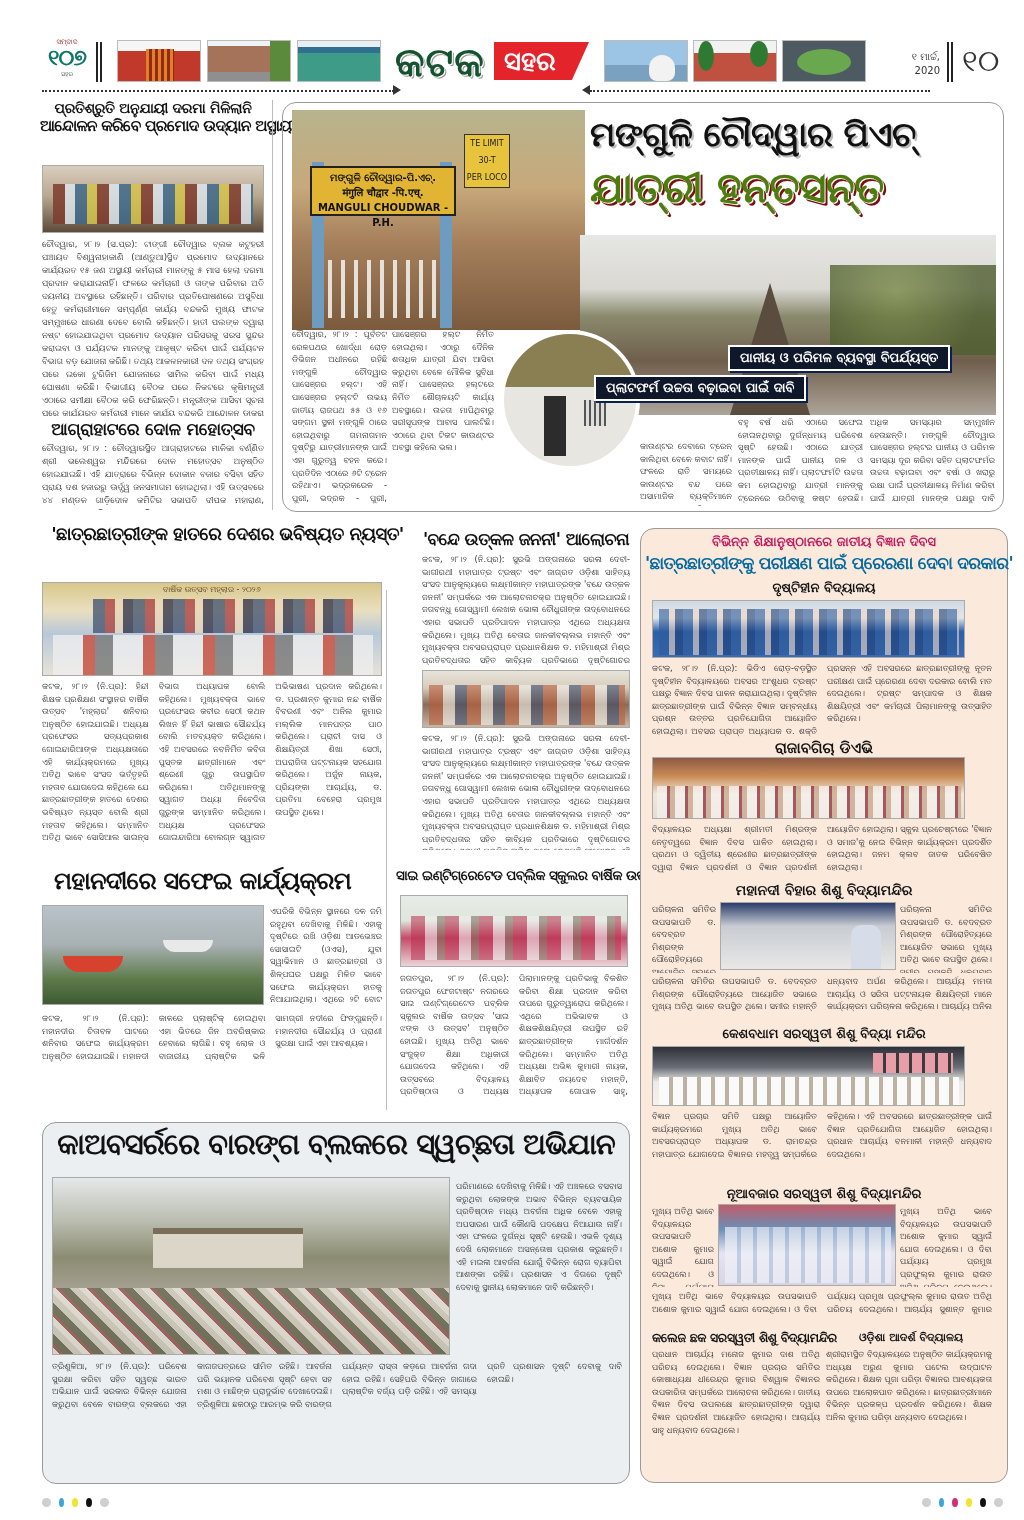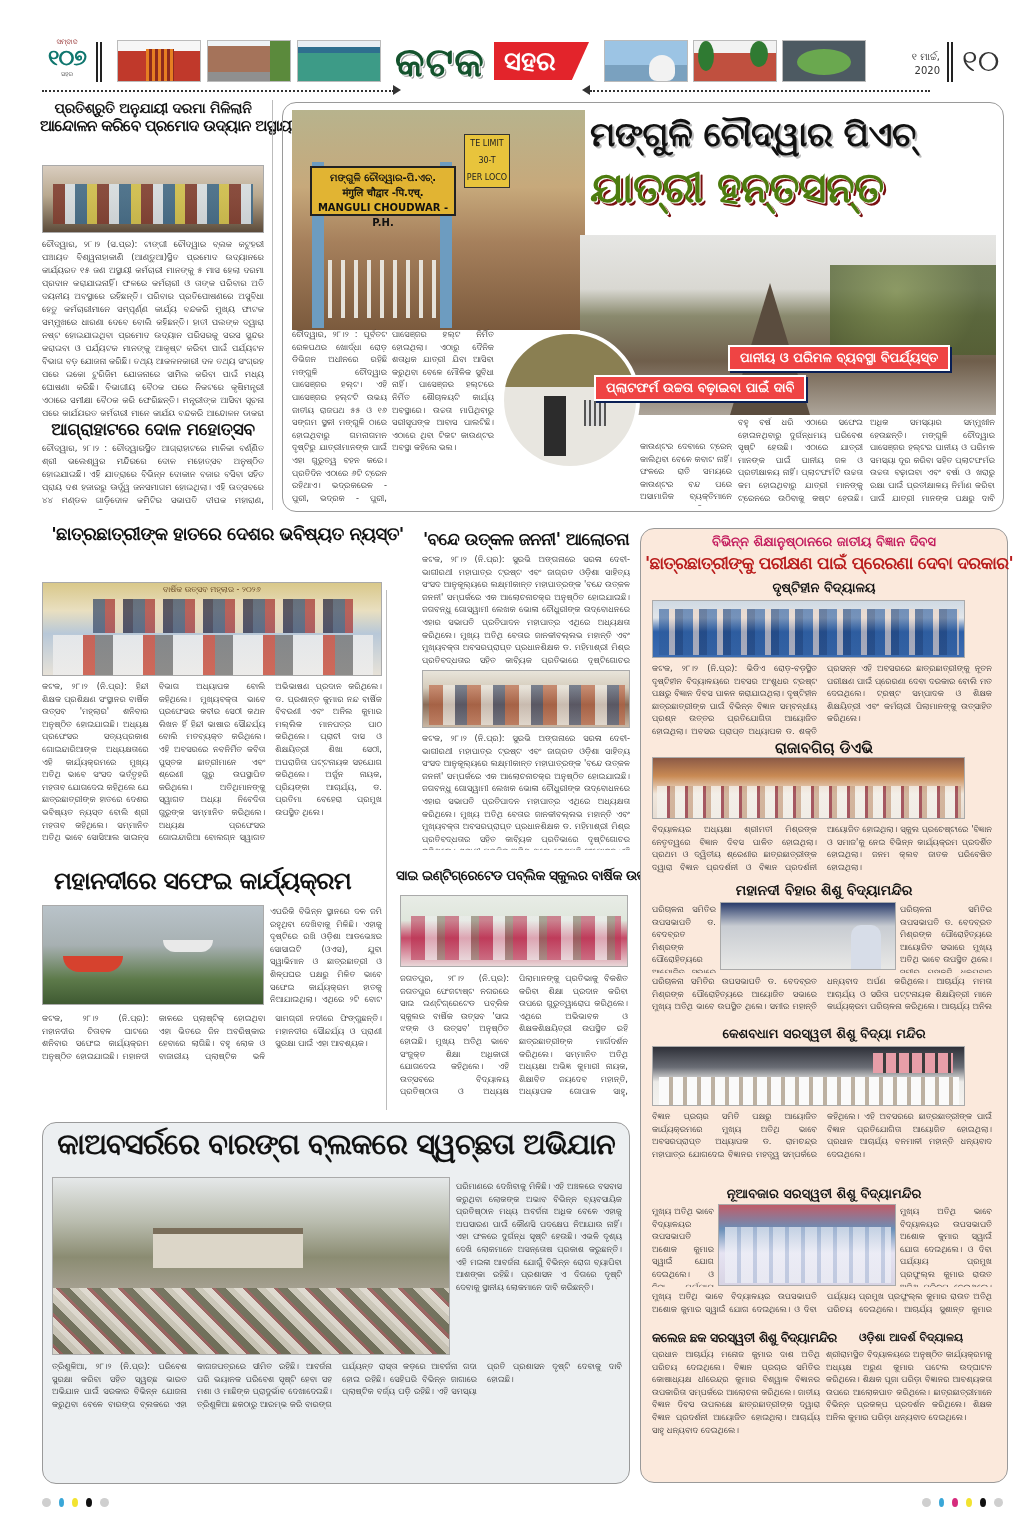--- a/index.html
+++ b/index.html
@@ -30,21 +30,21 @@
   .arrow-l { position: absolute; left: 582px; top: 85px; width: 0; height: 0; border-top: 5px solid transparent; border-bottom: 5px solid transparent; border-right: 8px solid #333; }
 
   
   .hl { font-weight: bold; color: #111; text-align: center; line-height: 1.15; letter-spacing: -0.3px; }
   .body-text { font-size: 9px; line-height: 13.5px; color: #333; text-align: justify; overflow: hidden; }
   .cols2 { column-count: 2; column-gap: 10px; }
   .cols3 { column-count: 3; column-gap: 10px; }
   .photo { position: absolute; overflow: hidden; border: 1px solid #aaa; }
   .box { position: absolute; border: 1.5px solid #9a9a9a; border-radius: 14px; }
   .vrule { position: absolute; width: 0; border-left: 1px solid #bbb; }
-  .caption-tag { position: absolute; background: #ef4444; color: #fff; font-weight: bold; font-size: 13px; line-height: 22px;
+  .caption-tag { position: absolute; background: #0f172a; color: #fff; font-weight: bold; font-size: 13px; line-height: 22px;
     padding: 0 10px; border: 2px solid #fff; box-shadow: 2px 2px 0 #0a1f55; white-space: nowrap; }
   .subhead { font-size: 15px; font-weight: bold; color: #111; text-align: center; line-height: 20px; }
   .reg-dot { display: inline-block; width: 9px; height: 9px; border-radius: 50%; margin-right: 3px; vertical-align: middle; }
 </style>
 </head>
 <body>
 
 <div class="masthead">
   <div class="logo-block">
     <div class="logo-top">ସମ୍ବାଦ</div>
@@ -172,21 +172,21 @@
   <div class="hl" style="font-size:13.5px; white-space:nowrap; letter-spacing:-0.6px;">ସାଇ ଇଣ୍ଟିଗ୍ରେଟେଡ ପବ୍ଲିକ ସ୍କୁଲର ବାର୍ଷିକ ଉତ୍ସବ</div>
 </div>
 <div class="photo" style="left:400px; top:895px; width:228px; height:72px; background:linear-gradient(180deg,#e8ece6 0%,#dfe6dc 35%,#c64a68 60%,#e9d6d8 100%);">
   <div style="position:absolute;left:10px;top:20px;width:210px;height:44px;background:repeating-linear-gradient(90deg,#b92f4f 0 14px,#eee 14px 26px,#7a6a58 26px 34px);opacity:.55;"></div>
 </div>
 <div class="abs body-text cols2" style="left:400px; top:972px; width:228px; height:135px; font-size:8.3px; line-height:12.6px;">ଜଗତପୁର, ୨୮।୨ (ନି.ପ୍ର): ଜଗତପୁର ଫେଜଟାଷ୍ଟ ନଗରରେ ସାଇ ଇଣ୍ଟିଗ୍ରେଟେଡ ପବ୍ଲିକ ସ୍କୁଲର ବାର୍ଷିକ ଉତ୍ସବ 'ସାଇ ଝଙ୍କ ଓ ଉତ୍ସବ' ଅନୁଷ୍ଠିତ ହୋଇଛି। ମୁଖ୍ୟ ଅତିଥି ଭାବେ ସଂଜୁକ୍ତ ଶିକ୍ଷା ଅଧିକାରୀ ଯୋଗଦେଇ କହିଥିଲେ। ଏହି ଉତ୍ସବରେ ବିଦ୍ୟାଳୟ ପ୍ରତିଷ୍ଠାତା ଓ ଅଧ୍ୟକ୍ଷ ପିଲାମାନଙ୍କୁ ପ୍ରତିଭାକୁ ବିକଶିତ କରିବା ଶିକ୍ଷା ପ୍ରଦାନ କରିବା ଉପରେ ଗୁରୁତ୍ୱାରୋପ କରିଥିଲେ। ଏଥିରେ ଅଭିଭାବକ ଓ ଶିକ୍ଷକଶିକ୍ଷୟିତ୍ରୀ ଉପସ୍ଥିତ ରହି ଛାତ୍ରଛାତ୍ରୀଙ୍କ ମାର୍ଗଦର୍ଶନ କରିଥିଲେ। ସମ୍ମାନିତ ଅତିଥି ଅଧ୍ୟକ୍ଷା ଅଭିଜ୍ଞ କୁମାରୀ ନାୟକ, ଶିକ୍ଷାବିତ ଜୟଦେବ ମହାନ୍ତି, ଅଧ୍ୟାପକ ଗୋପାଳ ସାହୁ, ଶିକ୍ଷୟିତ୍ରୀ ପ୍ରତିଭା ସାହୁ, ଜ୍ୟୋତି ମିଶ୍ର, ଅମୃତା ପାଣି, ଛୋଟୁ ଦେହେରା, ସୁମିତ ଦେହେରା, ପ୍ରଭାତ ମହାରଣା ପ୍ରମୁଖ ଉପସ୍ଥିତ ରହି ବିଦ୍ୟାଳୟର ଉନ୍ନତି ସମ୍ପର୍କରେ ଆଲୋଚନା କରିଥିଲେ। ଏହି ଅବସରରେ ଶିକ୍ଷୟିତ୍ରୀ ସୋମାଶ୍ରୀ ଧନ୍ୟବାଦ ଦେଇଥିଲେ।</div>
 
 <div class="box" style="left:640px; top:528px; width:368px; height:955px; background:#fbe9dc;"></div>
 <div class="abs" style="left:645px; top:533px; width:358px; text-align:center;">
   <div style="font-size:13px; font-weight:bold; color:#c2185b; line-height:18px;">ବିଭିନ୍ନ ଶିକ୍ଷାନୁଷ୍ଠାନରେ ଜାତୀୟ ବିଜ୍ଞାନ ଦିବସ</div>
-  <div style="font-size:17px; font-weight:bold; color:#b91c1c; line-height:24px; white-space:nowrap; letter-spacing:-0.7px;">'ଛାତ୍ରଛାତ୍ରୀଙ୍କୁ ପରୀକ୍ଷଣ ପାଇଁ ପ୍ରେରଣା ଦେବା ଦରକାର'</div>
+  <div style="font-size:17px; font-weight:bold; color:#0369a1; line-height:24px; white-space:nowrap; letter-spacing:-0.7px;">'ଛାତ୍ରଛାତ୍ରୀଙ୍କୁ ପରୀକ୍ଷଣ ପାଇଁ ପ୍ରେରଣା ଦେବା ଦରକାର'</div>
 </div>
 
 <div class="abs subhead" style="left:645px; top:580px; width:358px; font-size:13px; line-height:16px;">ଦୃଷ୍ଟିହୀନ ବିଦ୍ୟାଳୟ</div>
 <div class="photo" style="left:652px; top:600px; width:313px; height:58px; background:linear-gradient(180deg,#cfd9e3 0%,#e2e6ea 30%,#2c5fa8 55%,#3b6cb2 100%);">
   <div style="position:absolute;left:6px;top:8px;width:300px;height:46px;background:repeating-linear-gradient(90deg,#2e5b9a 0 10px,#f0d6c4 10px 16px,#1f3f73 16px 24px);opacity:.6;"></div>
 </div>
 <div class="abs body-text cols2" style="left:652px; top:662px; width:340px; height:82px; font-size:8.3px; line-height:12.6px;">କଟକ, ୨୮।୨ (ନି.ପ୍ର): ଭିଡିଏ ରୋଡ଼-ବଡ଼ସ୍ଥିତ ଦୃଷ୍ଟିହୀନ ବିଦ୍ୟାଳୟରେ ଅବସର ଅଂଶୁଧର ଟ୍ରଷ୍ଟ ପକ୍ଷରୁ ବିଜ୍ଞାନ ଦିବସ ପାଳନ କରାଯାଇଥିଲା। ଦୃଷ୍ଟିହୀନ ଛାତ୍ରଛାତ୍ରୀଙ୍କ ପାଇଁ ବିଭିନ୍ନ ବିଜ୍ଞାନ ସମ୍ବନ୍ଧୀୟ ପ୍ରଶ୍ନ ଉତ୍ତର ପ୍ରତିଯୋଗିତା ଆୟୋଜିତ ହୋଇଥିଲା। ଅବସର ପ୍ରାପ୍ତ ଅଧ୍ୟାପକ ଡ. ଶକ୍ତି ପ୍ରସନ୍ନ ଏହି ଅବସରରେ ଛାତ୍ରଛାତ୍ରୀଙ୍କୁ ନୂତନ ପରୀକ୍ଷଣ ପାଇଁ ପ୍ରେରଣା ଦେବା ଦରକାର ବୋଲି ମତ ଦେଇଥିଲେ। ଟ୍ରଷ୍ଟ ସମ୍ପାଦକ ଓ ଶିକ୍ଷକ ଶିକ୍ଷୟିତ୍ରୀ ଏବଂ କର୍ମଚାରୀ ପିଲାମାନଙ୍କୁ ଉତ୍ସାହିତ କରିଥିଲେ।</div>
 
 <div class="abs subhead" style="left:645px; top:738px; width:358px;">ରାଜାବଗିଚା ଡିଏଭି</div>
 <div class="photo" style="left:652px; top:757px; width:313px; height:62px; background:linear-gradient(180deg,#8c5a46 0%,#c98a54 30%,#f1e7dc 60%,#e6dcd2 100%);">

